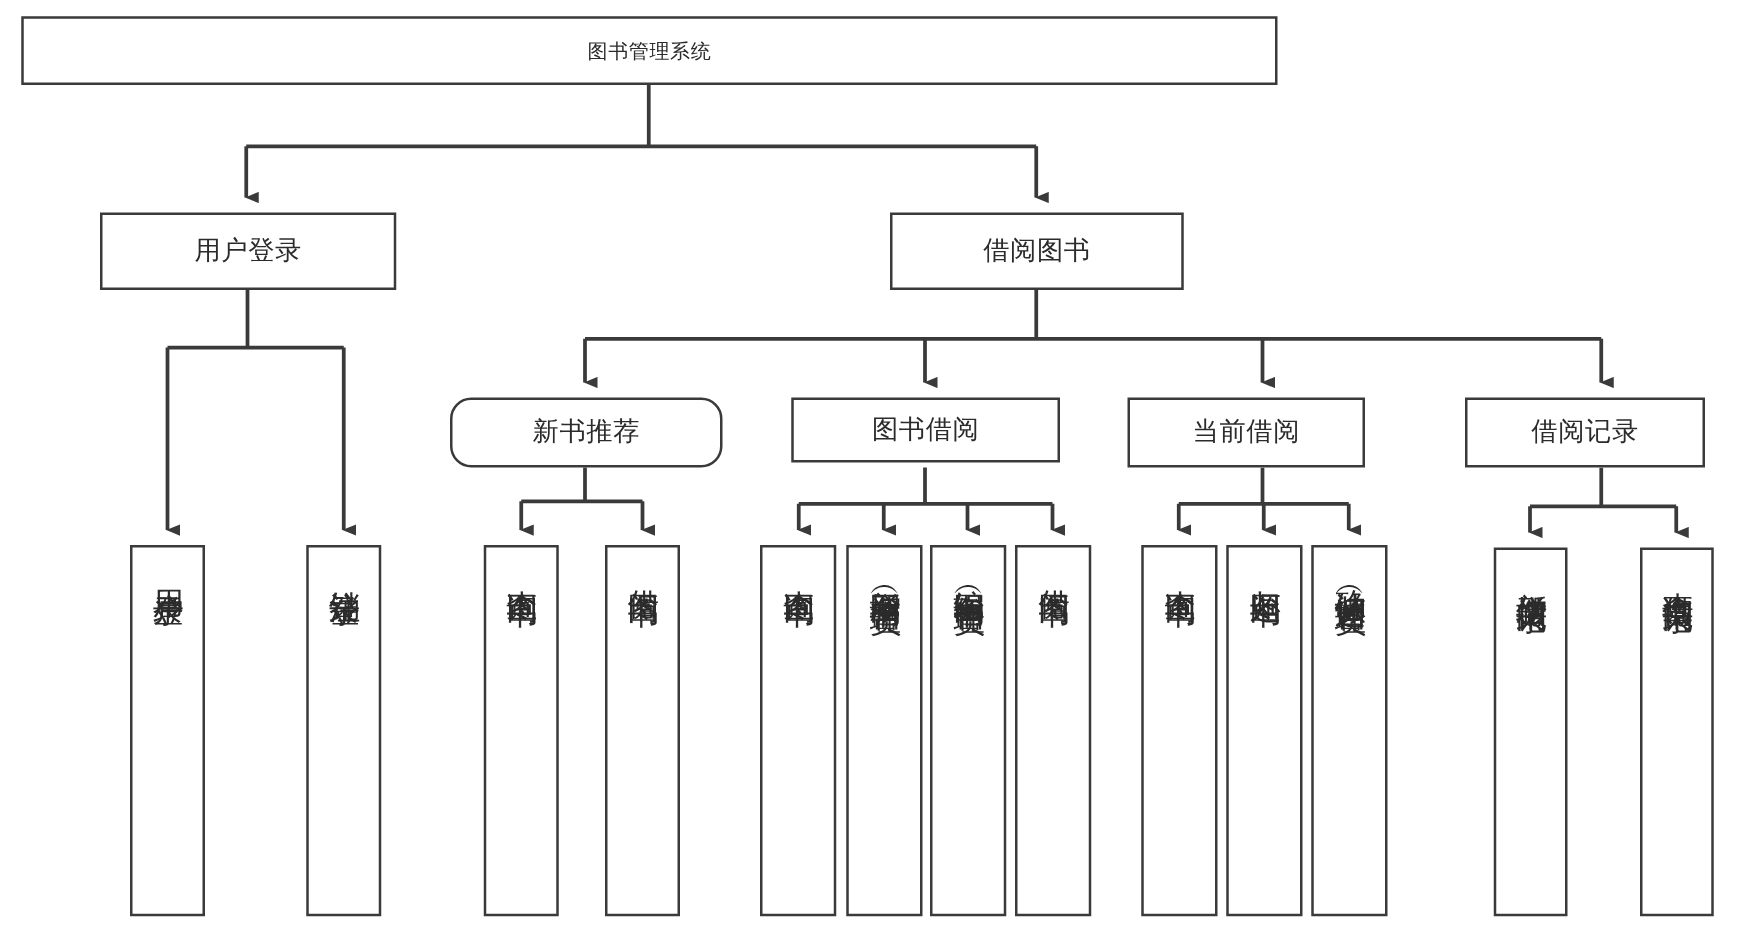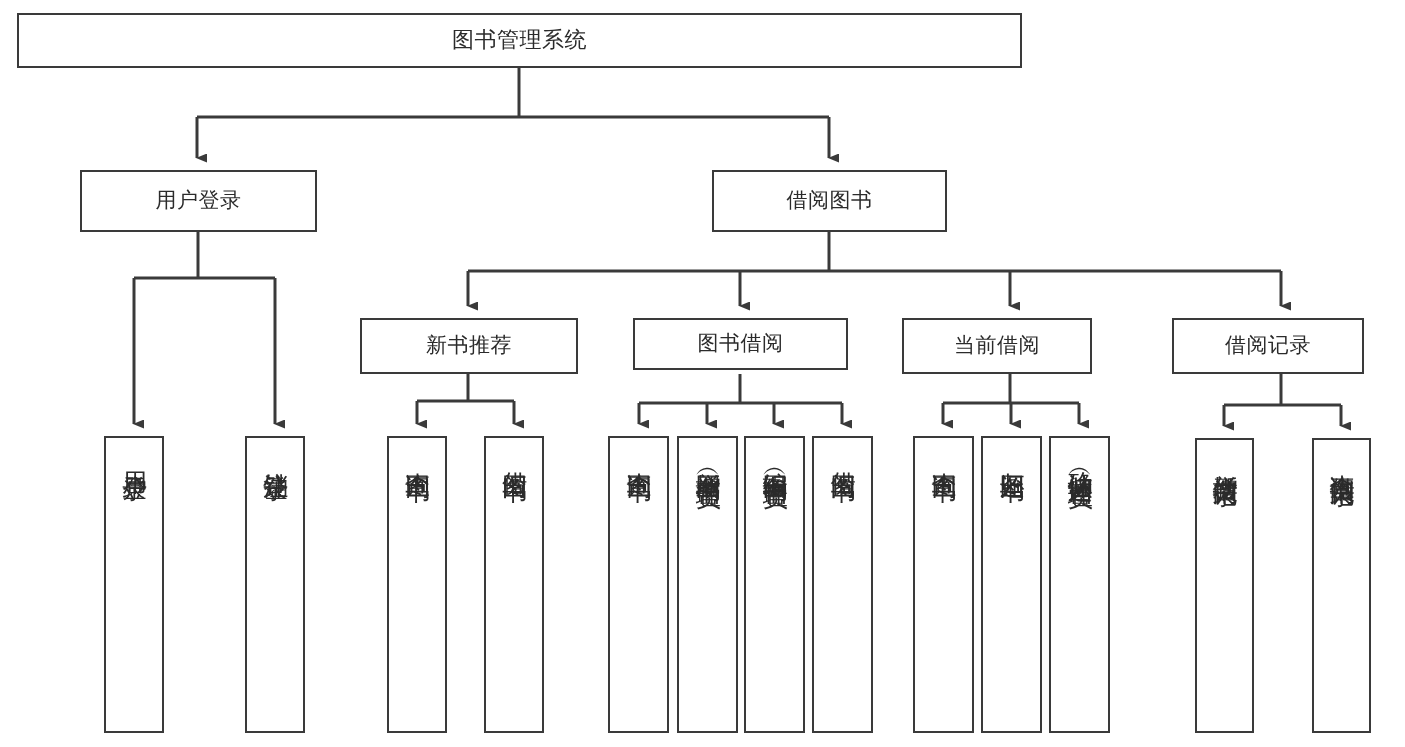--- a/index.html
+++ b/index.html
@@ -39,21 +39,21 @@
     display: block;
     text-align: center;
     line-height: 1.22;
     white-space: nowrap;
   }
   .node.horizontal .node-label {
     font-size: 21px;
     letter-spacing: 0.5px;
   }
   .node.root .node-label {
-    font-size: 22px;
+    font-size: 16px;
     letter-spacing: 0.5px;
   }
   .node.vertical {
     align-items: flex-start;
     padding-top: 14px;
   }
   .node.vertical .node-label {
     writing-mode: vertical-rl;
     text-orientation: upright;
     font-size: 25px;
@@ -131,21 +131,21 @@
     <span class="node-label">图书管理系统</span>
   </div>
 
   <div class="node horizontal" style="left:80px; top:170px; width:237px; height:62px;">
     <span class="node-label">用户登录</span>
   </div>
   <div class="node horizontal" style="left:712px; top:170px; width:235px; height:62px;">
     <span class="node-label">借阅图书</span>
   </div>
 
-  <div class="node horizontal" style="left:360px; top:318px; width:218px; height:56px;">
+  <div class="node horizontal" style="left:360px; top:318px; width:218px; height:56px;border-radius:17px;">
     <span class="node-label">新书推荐</span>
   </div>
   <div class="node horizontal" style="left:633px; top:318px; width:215px; height:52px;">
     <span class="node-label">图书借阅</span>
   </div>
   <div class="node horizontal" style="left:902px; top:318px; width:190px; height:56px;">
     <span class="node-label">当前借阅</span>
   </div>
   <div class="node horizontal" style="left:1172px; top:318px; width:192px; height:56px;">
     <span class="node-label">借阅记录</span>

